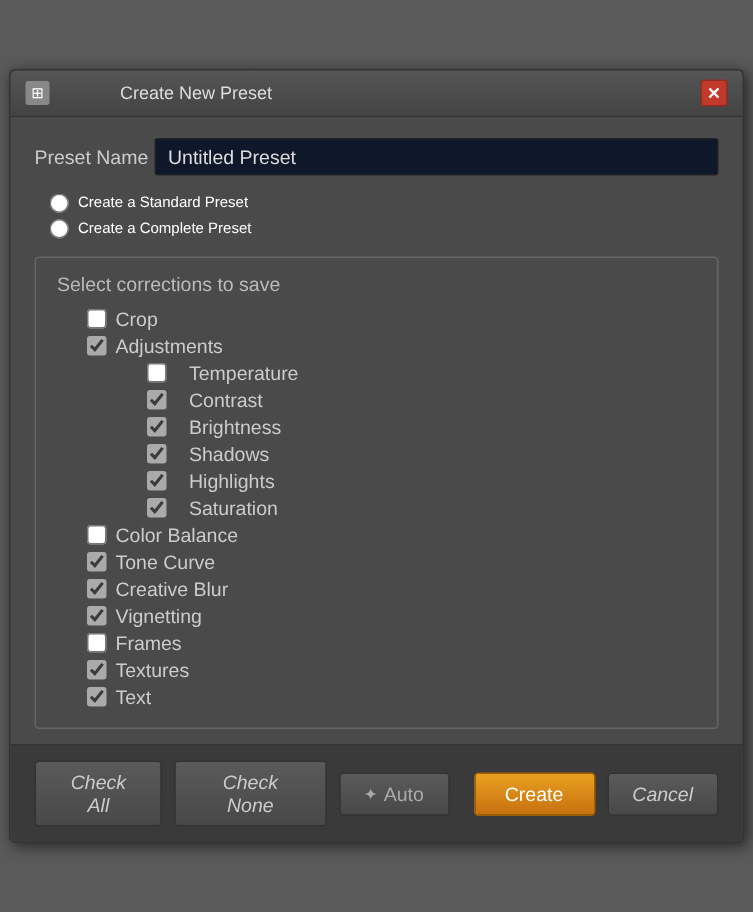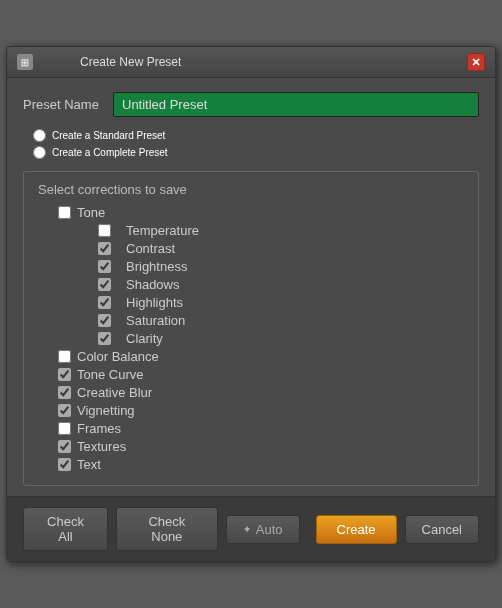--- a/index.html
+++ b/index.html
@@ -65,30 +65,29 @@
       font-size: 11px;
       font-weight: bold;
     }
     .dialog-body {
       padding: 14px 16px 10px 16px;
     }
     .preset-name-row {
       display: flex;
       align-items: center;
       margin-bottom: 12px;
-      gap: 10px;
     }
     .preset-name-label {
       color: #ccc;
       min-width: 80px;
       font-size: 13px;
     }
     .preset-name-input {
       flex: 1;
-      background: #15803d;
+      background: #0f172a;
       border: 1px solid #222;
       color: #ddd;
       padding: 4px 8px;
       font-size: 13px;
       border-radius: 2px;
     }
     .radio-group {
       margin-bottom: 12px;
     }
     .radio-row {
@@ -150,20 +149,21 @@
       padding: 6px 16px;
       border-radius: 3px;
       font-size: 13px;
       cursor: pointer;
       border: 1px solid #333;
     }
     .btn-gray {
       background: linear-gradient(to bottom, #5a5a5a, #484848);
       color: #ccc;
       border: 1px solid #333;
+      font-style: italic;
     }
     .btn-create {
       background: linear-gradient(to bottom, #e8a020, #c87010);
       color: #fff;
       border: 1px solid #a06000;
       padding: 6px 20px;
     }
     .btn-auto {
       background: linear-gradient(to bottom, #5a5a5a, #484848);
       color: #aaa;
@@ -206,23 +206,27 @@
         <input type="radio" name="preset-type" id="complete" style="">
         <label for="complete">Create a Complete Preset</label>
       </div>
     </div>
 
     <div class="corrections-box">
       <div class="corrections-title">Select corrections to save</div>
 
       <div class="check-row indent1">
         <input type="checkbox" id="crop" style="">
-        <label for="crop">Tone</label>
-      </div>
-
+        <label for="crop">Crop</label>
+      </div>
+
+      <div class="check-row indent1">
+        <input type="checkbox" id="adjustments" checked="" style="">
+        <label for="adjustments">Adjustments</label>
+      </div>
 
       <div class="check-row indent3">
         <input type="checkbox" id="temperature" style="">
         <label for="temperature">Temperature</label>
       </div>
 
 
       <div class="check-row indent3">
         <input type="checkbox" id="contrast" checked="" style="">
         <label for="contrast">Contrast</label>
@@ -241,24 +245,20 @@
       <div class="check-row indent3">
         <input type="checkbox" id="highlights" checked="" style="">
         <label for="highlights">Highlights</label>
       </div>
 
       <div class="check-row indent3">
         <input type="checkbox" id="saturation" checked="" style="">
         <label for="saturation">Saturation</label>
       </div>
 
-      <div class="check-row indent3">
-        <input type="checkbox" id="clarity" checked="" style="">
-        <label for="clarity">Clarity</label>
-      </div>
 
       <div class="check-row indent1">
         <input type="checkbox" id="colorBalance" style="">
         <label for="colorBalance">Color Balance</label>
       </div>
 
       <div class="check-row indent1">
         <input type="checkbox" id="toneCurve" checked="" style="">
         <label for="toneCurve">Tone Curve</label>
       </div>

